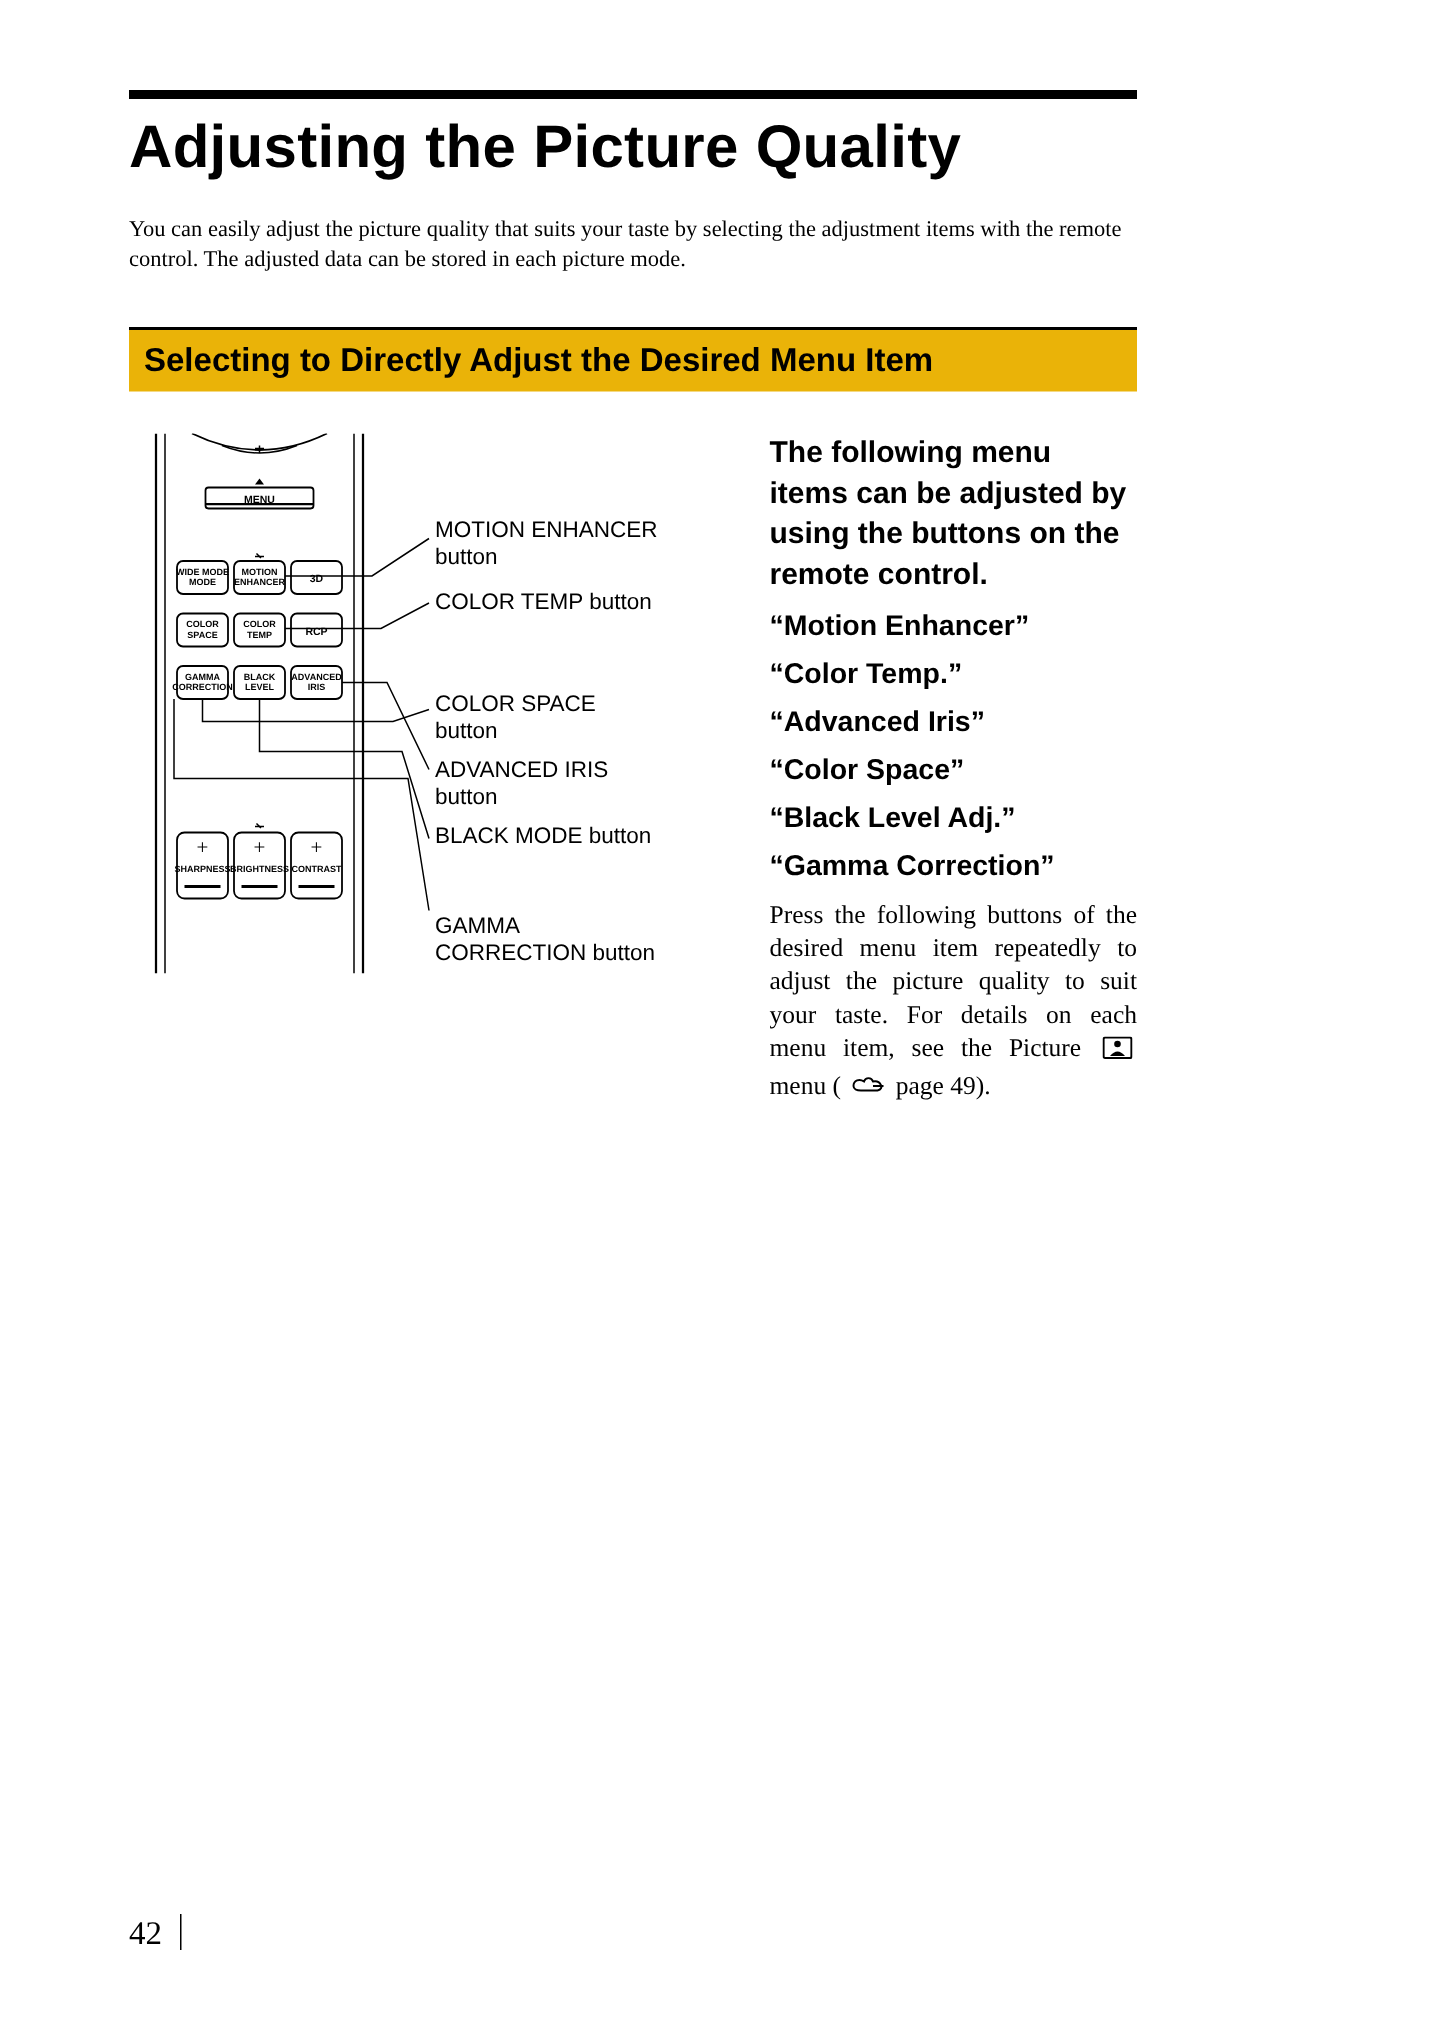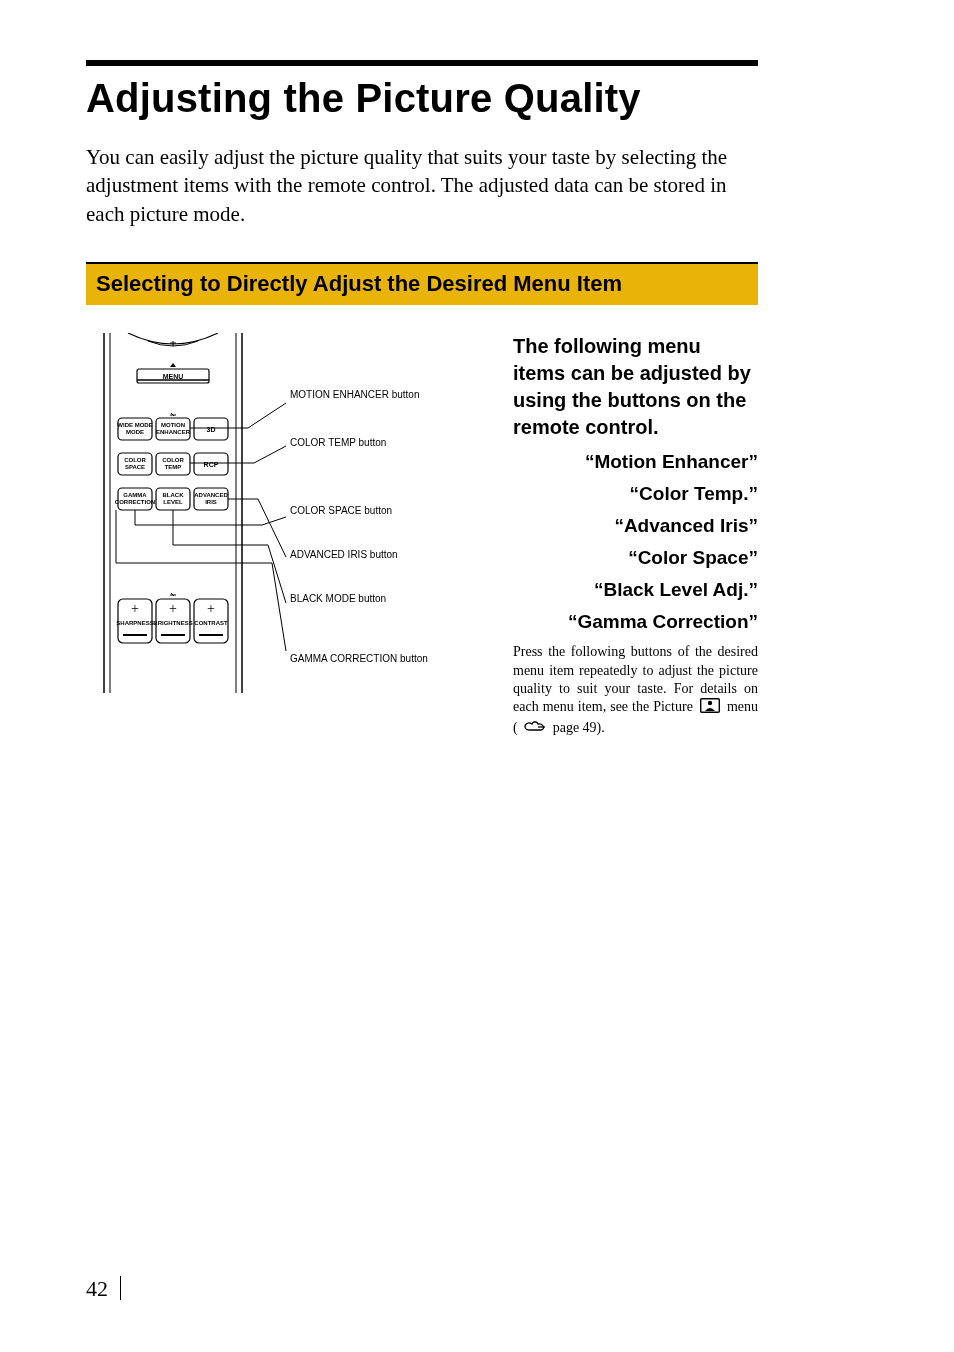--- a/index.html
+++ b/index.html
@@ -22,21 +22,21 @@
     margin-bottom: 10px;
   }
   .h1 {
     font-family: Arial, Helvetica, sans-serif;
     font-weight: bold;
     font-size: 40px;
     margin: 0 0 22px 0;
     letter-spacing: 0.2px;
   }
   .intro {
-    font-size: 21px;
+    font-size: 15px;
     line-height: 1.35;
     margin: 0 0 34px 0;
   }
   .sub-bar {
     background: #eab308;
     border-top: 2px solid #000;
     padding: 7px 10px 8px 10px;
     font-family: Arial, Helvetica, sans-serif;
     font-weight: bold;
     font-size: 22px;
@@ -61,25 +61,24 @@
     font-weight: bold;
     font-size: 20px;
     line-height: 1.35;
     margin-bottom: 14px;
   }
   .mi {
     font-family: Arial, Helvetica, sans-serif;
     font-weight: bold;
     font-size: 19px;
     margin: 0 0 16px 0;
-    text-align: right;
   }
   .body-serif {
     font-family: "Times New Roman", Times, serif;
-    font-size: 14px;
+    font-size: 17px;
     line-height: 1.32;
     text-align: justify;
     margin-top: 16px;
   }
   .inline-icon {
     display: inline-block;
     vertical-align: -2px;
     margin: 0 3px;
   }
   
@@ -91,21 +90,21 @@
   .remote-body {
     position: absolute;
     left: 12px;
     top: 0;
     width: 150px;
     height: 360px;
   }
   .callout-label {
     position: absolute;
     font-family: Arial, Helvetica, sans-serif;
-    font-size: 10px;
+    font-size: 15px;
     line-height: 1.2;
     white-space: nowrap;
   }
   .page-num {
     position: absolute;
     left: 86px;
     bottom: 50px;
     font-family: "Times New Roman", serif;
     font-size: 22px;
   }

